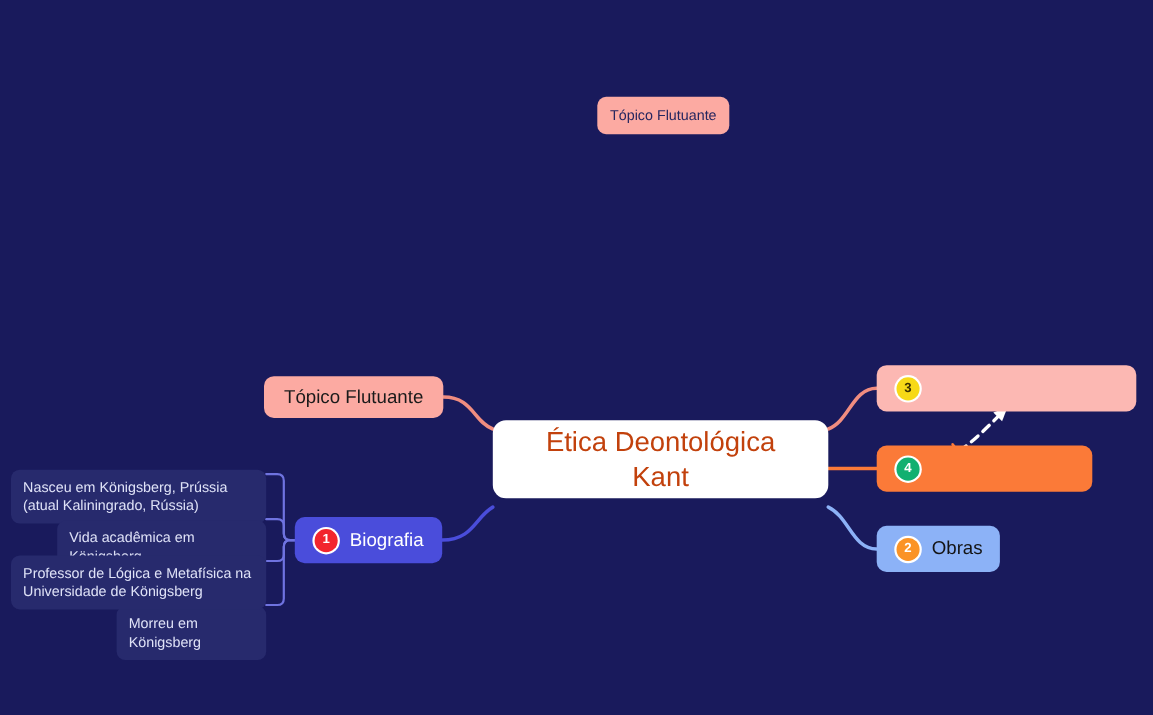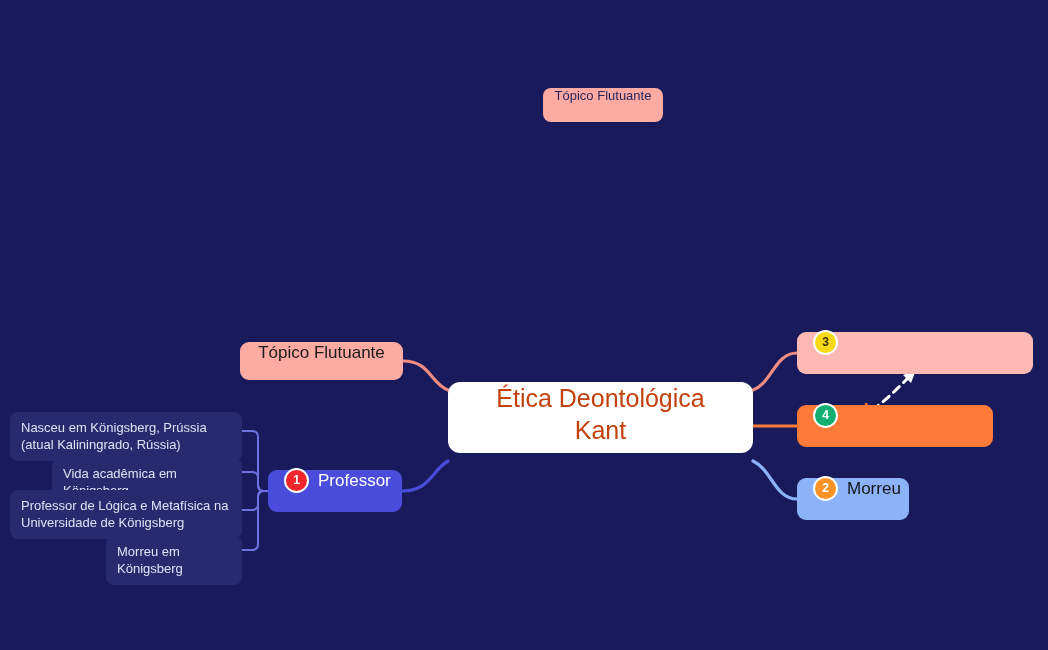--- a/index.html
+++ b/index.html
@@ -17,20 +17,21 @@
   }
   #edges {
     position: absolute;
     left: 0; top: 0;
     width: 1048px; height: 650px;
     pointer-events: none;
   }
   .node {
     position: absolute;
     display: flex;
+    align-items: center;
     justify-content: center;
     border-radius: 10px;
     white-space: pre-line;
     line-height: 1.28;
   }
   
   .node-central {
     left: 448px; top: 382px;
     width: 305px; height: 71px;
     background: #ffffff;
@@ -110,20 +111,21 @@
   .node-sub {
     position: absolute;
     background: #272a6d;
     color: #dfe2f7;
     font-size: 13px;
     border-radius: 8px;
     padding: 7px 11px;
     line-height: 1.33;
     display: flex;
     align-items: center;
+    margin-top: 15px;
   }
   .sub-0 { left: 10px;  top: 412px; width: 232px; }
   .sub-1 { left: 52px;  top: 458px; width: 190px; }
   .sub-2 { left: 10px;  top: 490px; width: 232px; }
   .sub-3 { left: 106px; top: 536px; width: 136px; }
 </style>
 </head>
 <body>
 
 <div id="canvas">
@@ -160,26 +162,26 @@
     <span>Tópico Flutuante</span>
   </div>
 
   <div class="node node-central">
     <span>Ética Deontológica
 Kant</span>
   </div>
 
   <div class="node node-main node-biografia">
     <span class="badge badge-1">1</span>
-    <span>Professor</span>
+    <span>Biografia</span>
   </div>
 
   <div class="node node-main node-obras">
     <span class="badge badge-2">2</span>
-    <span>Morreu</span>
+    <span>Obras</span>
   </div>
 
   <div class="node node-main node-imperativo">
     <span class="badge badge-3">3</span>
   </div>
 
   <div class="node node-main node-conceitos">
     <span class="badge badge-4">4</span>
   </div>
 

